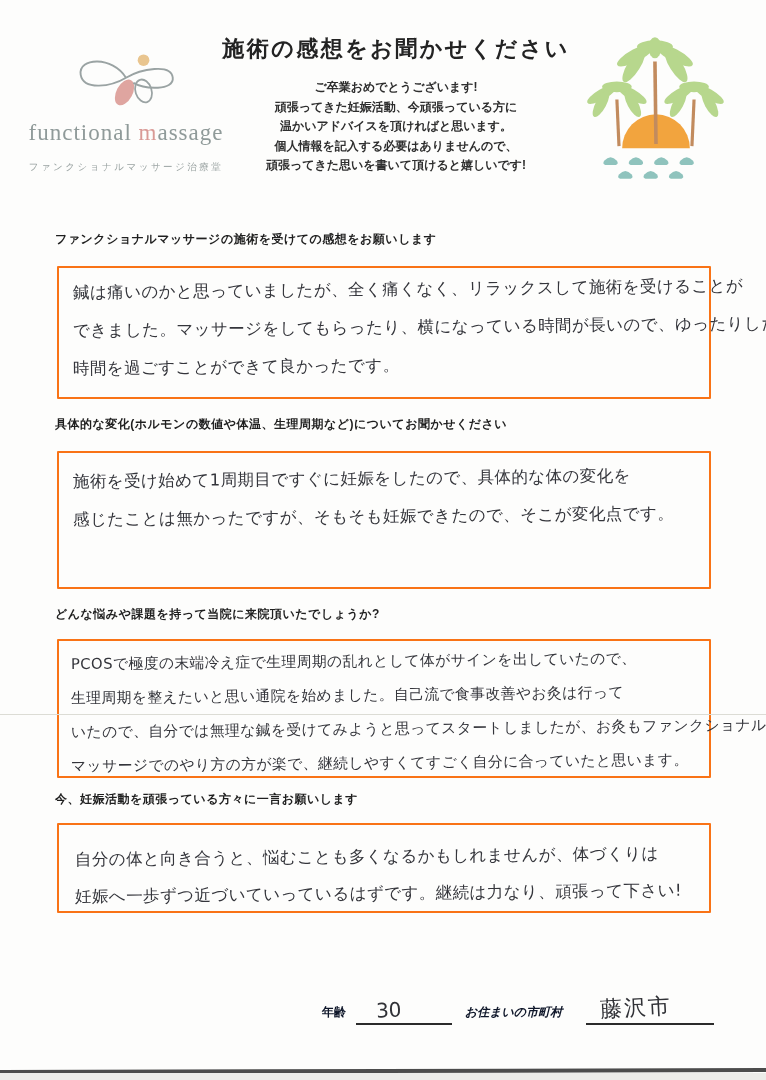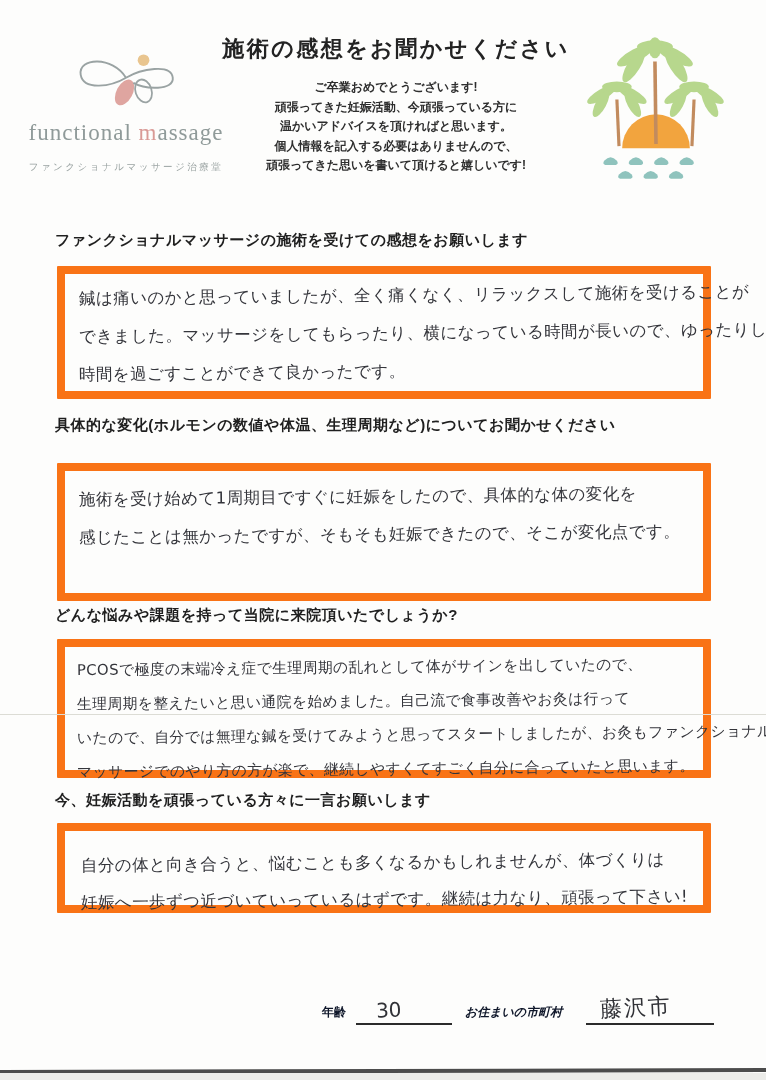--- a/index.html
+++ b/index.html
@@ -19,26 +19,26 @@
   .brand-sub{font-size:9.5px;color:#9aa3a2;letter-spacing:2.5px;margin-top:4px;white-space:nowrap;}
 
   .page-title{left:178px;top:34px;width:436px;text-align:center;
     font-size:22px;font-weight:700;letter-spacing:2.5px;color:#232323;white-space:nowrap;}
   .intro{left:178px;top:78px;width:436px;text-align:center;
     font-size:12px;font-weight:700;line-height:19.5px;color:#2e2e2e;}
 
   .palm-illustration{left:586px;top:34px;width:140px;height:148px;}
 
   
-  .sec-heading{left:55px;width:660px;font-size:15px;font-weight:700;letter-spacing:0.5px;color:#1f1f1f;white-space:nowrap;}
+  .sec-heading{left:55px;width:660px;font-size:12px;font-weight:700;letter-spacing:0.5px;color:#1f1f1f;white-space:nowrap;}
   .h1{top:231px}.h2{top:416px}.h3{top:606px}.h4{top:791px}
 
-  .answer-box{left:57px;width:654px;border:8px solid #f97316;border-radius:1px;background:transparent;box-sizing:border-box;}
+  .answer-box{left:57px;width:654px;border:2px solid #f97316;border-radius:1px;background:transparent;box-sizing:border-box;}
   .b1{top:266px;height:133px;padding:6px 12px 0 14px;}
-  .b2{top:451px;height:138px;padding:10px 12px 0 14px;margin-top:12px;}
+  .b2{top:451px;height:138px;padding:10px 12px 0 14px;}
   .b3{top:639px;height:139px;padding:6px 10px 0 12px;}
   .b4{top:823px;height:90px;padding:16px 12px 0 16px;}
 
   .hw{font-family:"DejaVu Sans",sans-serif;color:#34353b;transform:rotate(-0.6deg);transform-origin:left center;letter-spacing:0.4px;white-space:nowrap;}
   .b1 .hw{font-size:16.5px;line-height:38px;}
   .b2 .hw{font-size:16.5px;line-height:38px;}
   .b3 .hw{font-size:14.8px;line-height:34px;}
   .b4 .hw{font-size:16.5px;line-height:37px;}
 
   

